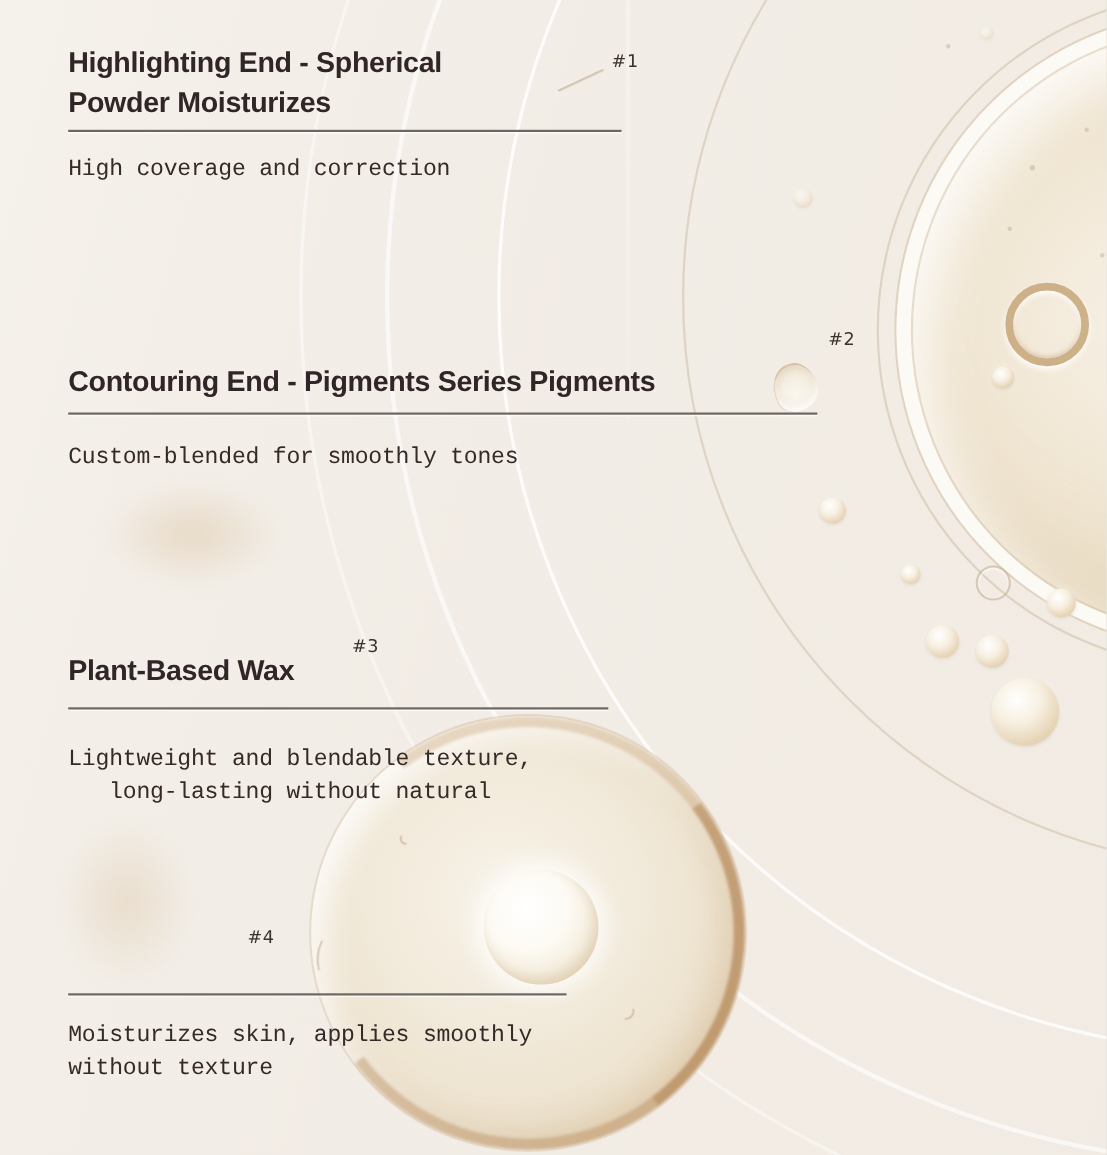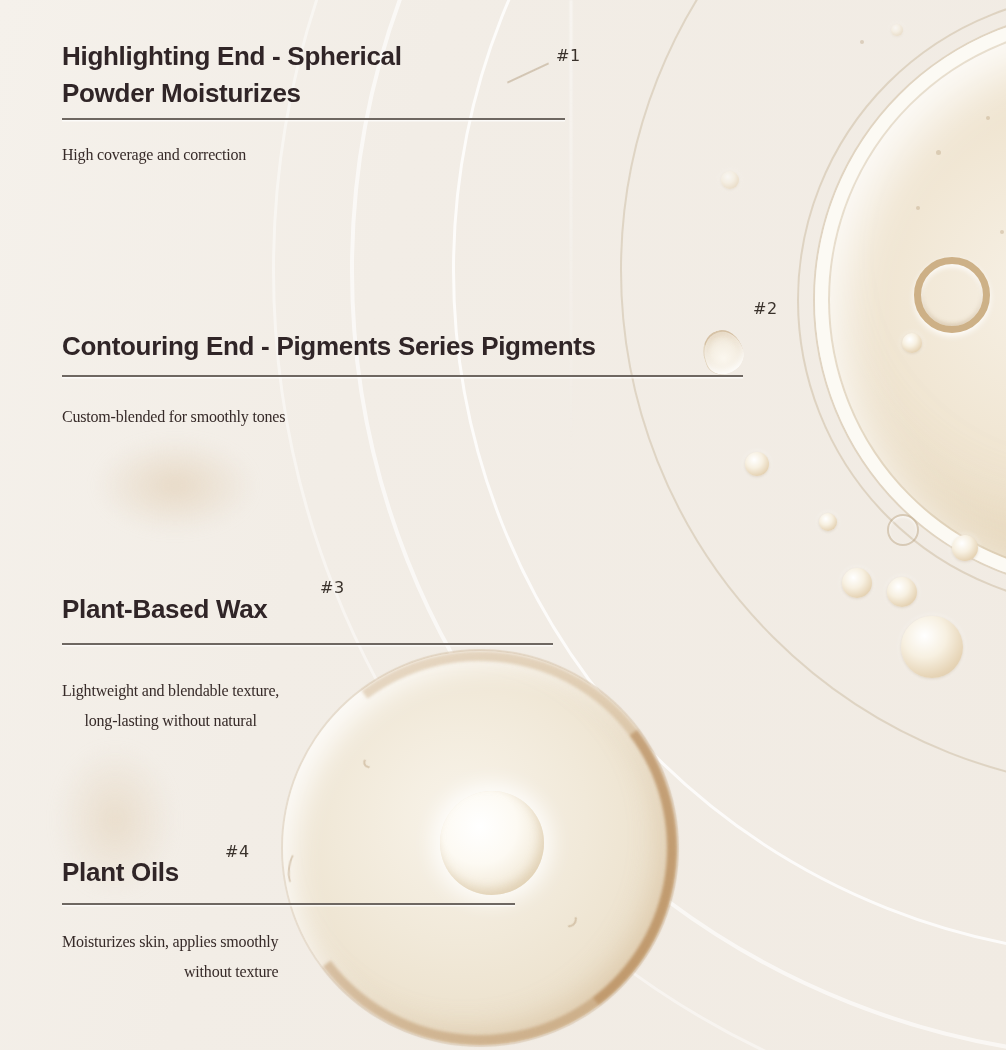--- a/index.html
+++ b/index.html
@@ -87,27 +87,27 @@
   .d3{left:552px;top:906px;width:26px;height:20px;transform:rotate(-140deg);}
   
   .blob{filter:blur(7px);border-radius:50%;}
   .blobA{left:95px;top:438px;width:160px;height:95px;background:radial-gradient(closest-side, rgba(224,204,176,.6), rgba(224,204,176,0));}
   .blobB{left:55px;top:745px;width:120px;height:150px;background:radial-gradient(closest-side, rgba(226,208,182,.55), rgba(226,208,182,0));}
   .crease{left:570px;top:0;width:2px;height:470px;background:linear-gradient(rgba(255,255,255,.7),rgba(255,255,255,0));filter:blur(1px);}
   .scratch{left:505px;top:72px;width:46px;height:2px;background:rgba(185,165,138,.55);transform:rotate(-25deg);filter:blur(.4px);border-radius:2px;}
   
   .txt{position:absolute;z-index:10;}
   .heading{color:#302527;font-weight:700;font-size:26px;line-height:37px;letter-spacing:-.3px;}
-  .desc{color:#362a28;font-family:Liberation Serif, serif;font-size:16px;line-height:30px;letter-spacing:-.2px;}
+  .desc{color:#362a28;font-family:Liberation Mono, monospace;font-size:21px;line-height:30px;letter-spacing:-.2px;}
   .hash{color:#3a322c;font-family:"DejaVu Sans",sans-serif;font-size:16px;letter-spacing:.5px;}
   .rule{position:absolute;z-index:9;height:2px;background:#6e6761;box-shadow:0 1.5px 0 rgba(255,255,255,.7);}
   .h1{left:62px;top:38px;}   .r1{left:62px;top:118px;width:503px;} .b1{left:62px;top:140px;} .n1{left:556px;top:46px;}
   .h2{left:62px;top:328px;}  .r2{left:62px;top:375px;width:681px;} .b2{left:62px;top:402px;} .n2{left:753px;top:299px;}
   .h3{left:62px;top:591px;}  .r3{left:62px;top:643px;width:491px;} .b3{left:62px;top:676px;text-align:center;} .n3{left:320px;top:578px;}
-  .h4{left:62px;top:854px;}  .r4{left:62px;top:903px;width:453px;} .b4{left:62px;top:927px;text-align:right;} .n4{left:225px;top:842px;}
+  .h4{left:62px;top:854px;}  .r4{left:62px;top:903px;width:453px;} .b4{left:62px;top:927px;} .n4{left:225px;top:842px;}
 </style>
 </head>
 <body>
 
 <div class="stage">
 
   <div class="art">
     <div class="circ ringA"></div>
     <div class="circ ringB"></div>
     <div class="circ ringC"></div>
@@ -166,22 +166,19 @@
   <div class="txt heading h3">
     <div>Plant-Based Wax</div>
   </div>
   <div class="rule r3"></div>
   <div class="txt desc b3">
     <div>Lightweight and blendable texture,</div>
     <div>long-lasting without natural</div>
   </div>
 
   <div class="txt hash n4">#4</div>
-  <div class="txt heading h4">
-    <div>Plant Oils</div>
-  </div>
   <div class="rule r4"></div>
   <div class="txt desc b4">
     <div>Moisturizes skin, applies smoothly</div>
     <div>without texture</div>
   </div>
 
 </div>
 
 </body></html>

